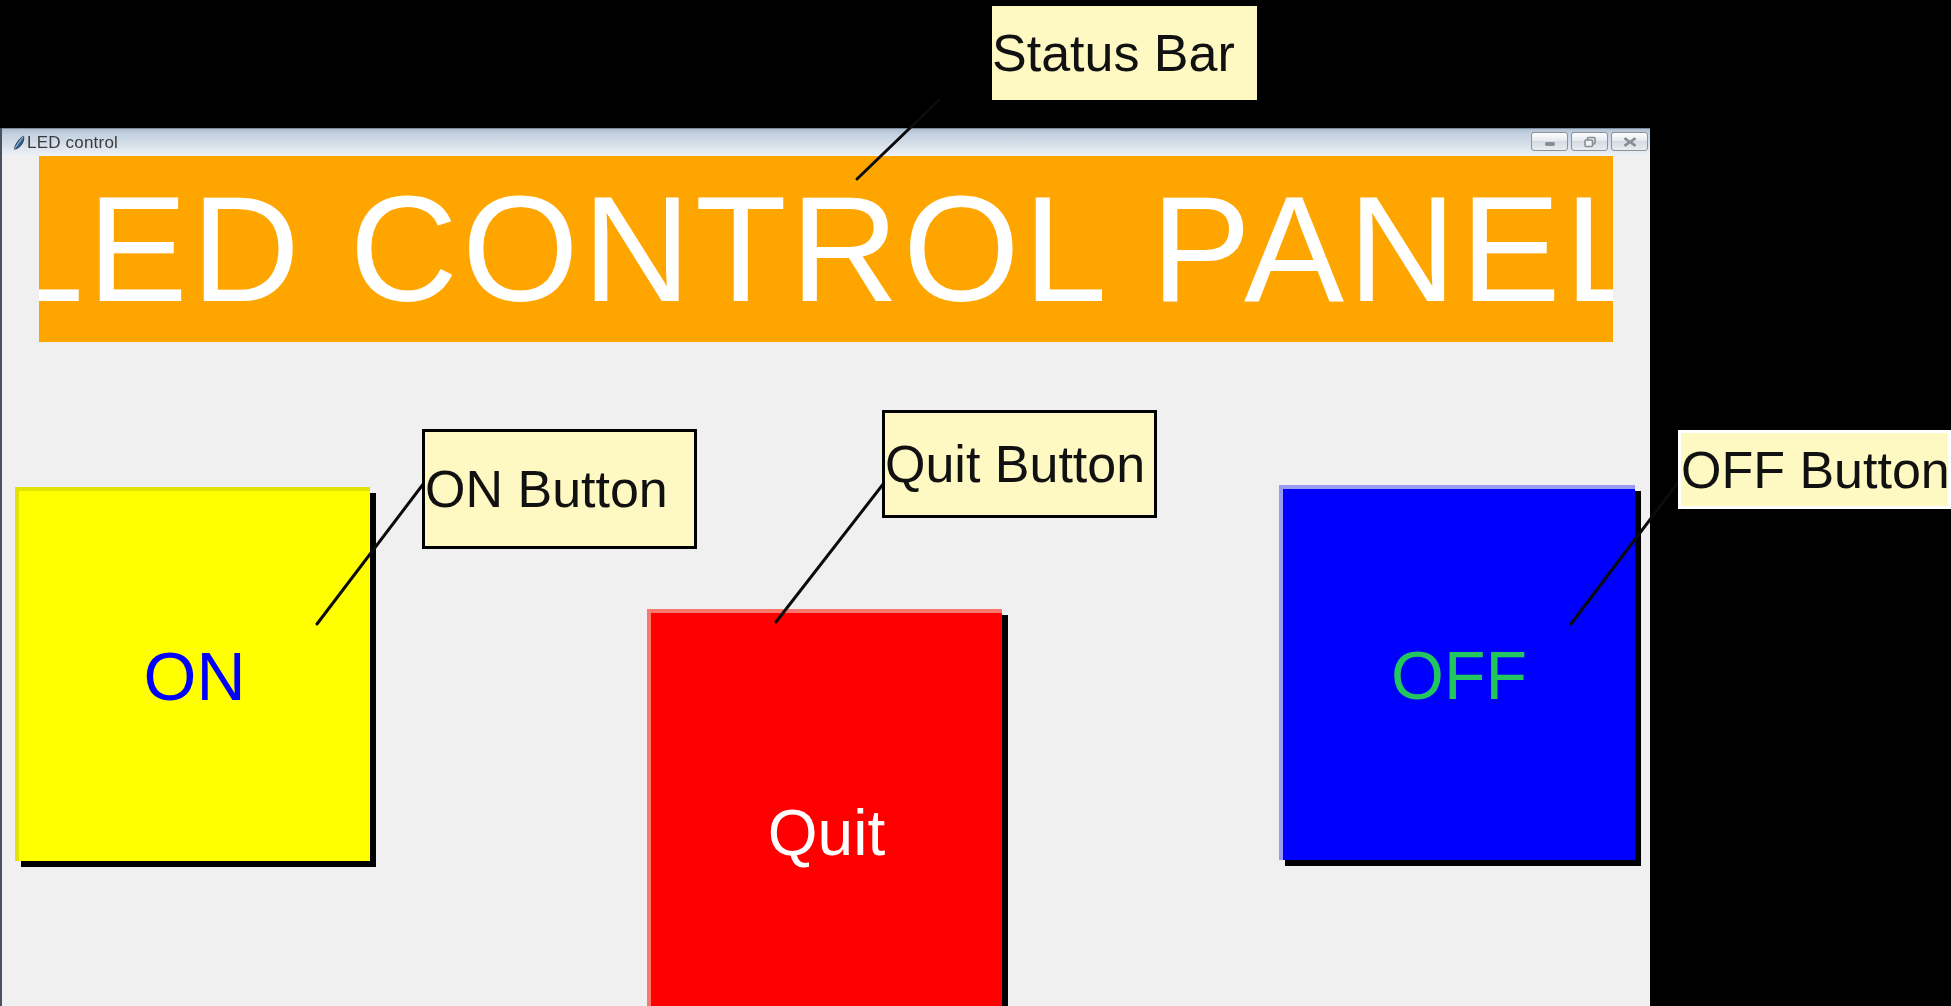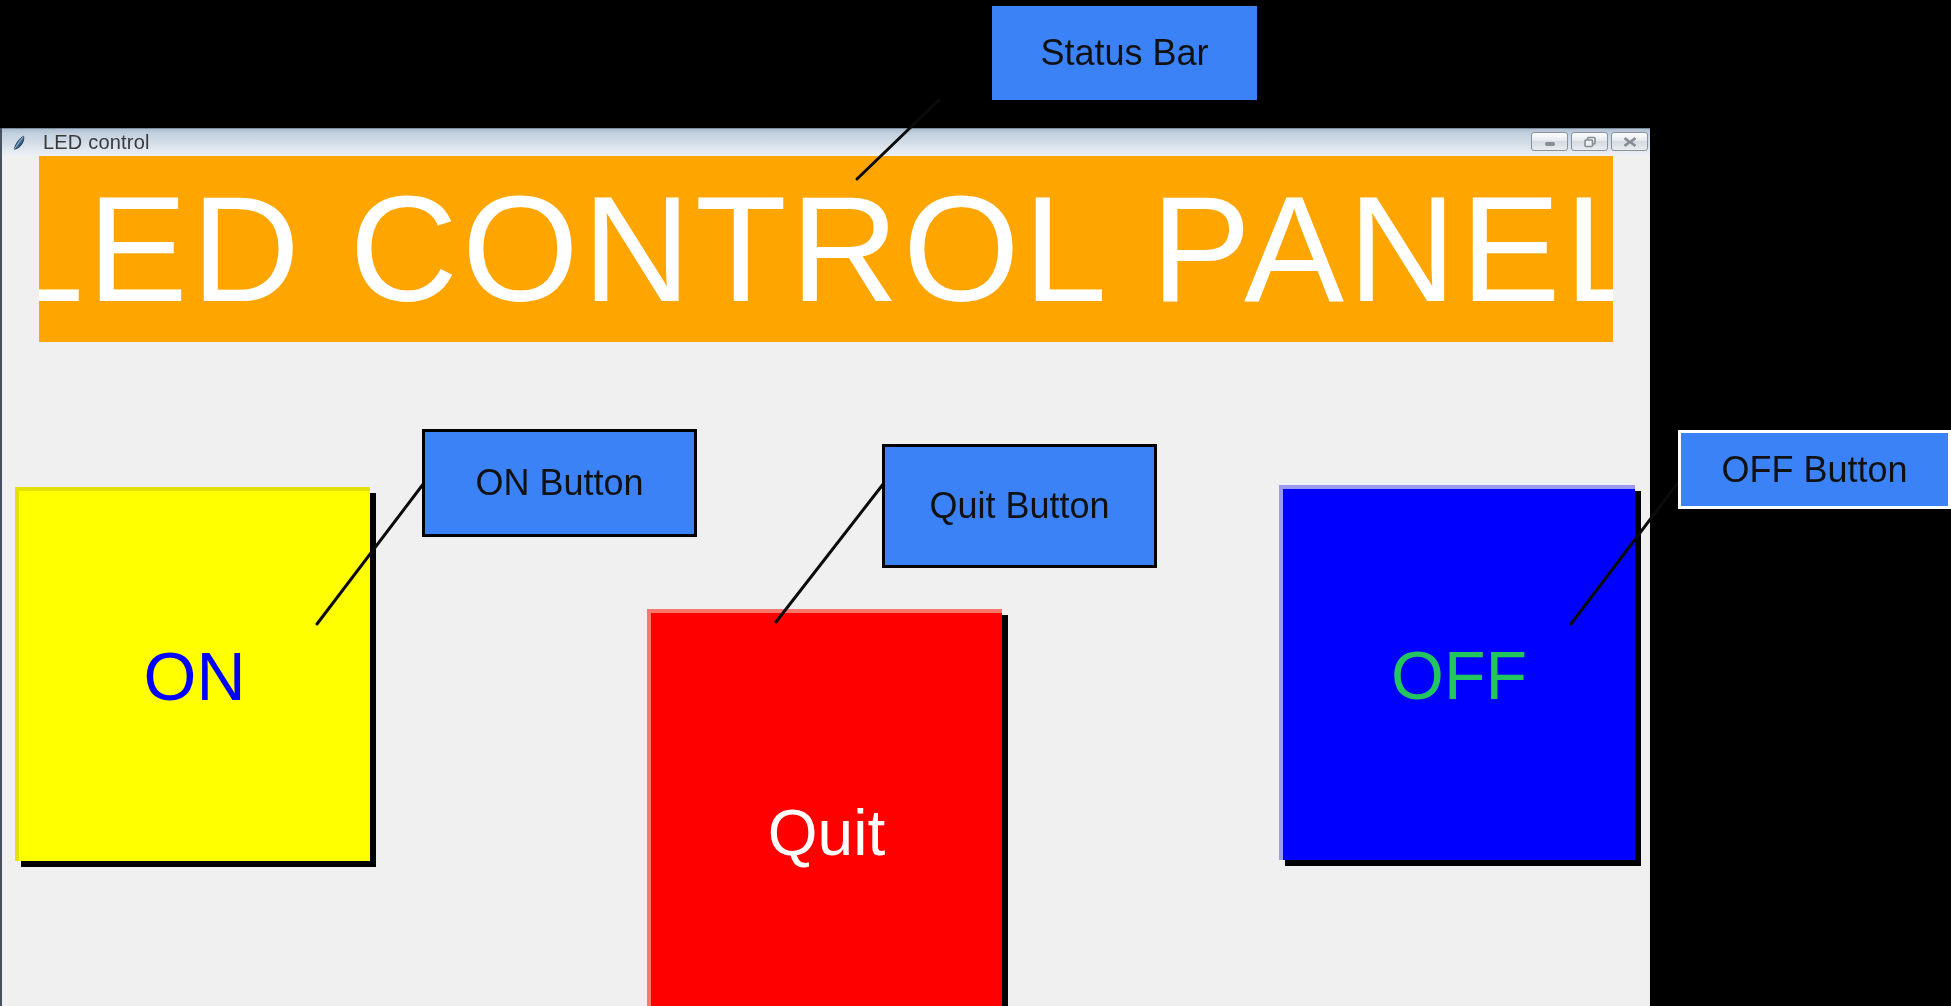--- a/index.html
+++ b/index.html
@@ -19,21 +19,21 @@
     border-left:2px solid #47525e;
   }
   .titlebar{
     position:absolute;left:0;top:0;width:100%;height:28px;
     background:linear-gradient(180deg,#aebfd0 0%,#c3d1df 18%,#cfdae6 45%,#e2e9f0 78%,#eef2f6 100%);
     border-top:1px solid #7c8b9a;
     display:flex;align-items:center;
   }
   .titlebar-icon{width:16px;height:16px;margin-left:9px;flex:0 0 auto;}
   .titlebar-text{
-    margin-left:16px;font-size:20px;color:#3b3b3b;letter-spacing:.2px;
+    margin-left:0;font-size:17px;color:#3b3b3b;letter-spacing:.2px;
     white-space:nowrap;
   }
   .win-controls{
     position:absolute;right:2px;top:3px;display:flex;gap:3px;
   }
   .win-btn{
     width:37px;height:19px;border:1px solid #8a929b;border-radius:3px;
     background:linear-gradient(180deg,#fdfdfe 0%,#e6eaee 45%,#d4dae0 50%,#e9edf1 100%);
     display:flex;align-items:center;justify-content:center;
     padding:0;cursor:pointer;
@@ -70,27 +70,27 @@
   }
   .btn-off{
     left:1277px;top:357px;width:356px;height:375px;
     background:#0000FF;color:#22c55e;font-size:68px;
     border:none;border-top:4px solid #9a9af2;border-left:4px solid #9a9af2;
   }
 
   
   .callout{
     position:absolute;
-    background:#3b82f6;border:3px solid #000000;
-    display:flex;align-items:center;justify-content:center;
-    color:#111111;font-size:36px;white-space:nowrap;
+    background:#fef9c3;border:3px solid #000000;
+    display:flex;align-items:center;justify-content:flex-start;
+    color:#111111;font-size:52px;white-space:nowrap;
   }
   .callout-status{left:989px;top:3px;width:271px;height:100px;}
-  .callout-on{left:422px;top:429px;width:275px;height:108px;}
-  .callout-quit{left:882px;top:444px;width:275px;height:124px;}
+  .callout-on{left:422px;top:429px;width:275px;height:120px;}
+  .callout-quit{left:882px;top:410px;width:275px;height:108px;}
   .callout-off{left:1678px;top:430px;width:273px;height:79px;border-color:#FFFFFF;}
 
   
   .lines{
     position:absolute;left:0;top:0;width:1951px;height:1006px;
     pointer-events:none;
   }
 </style>
 </head>
 <body>

